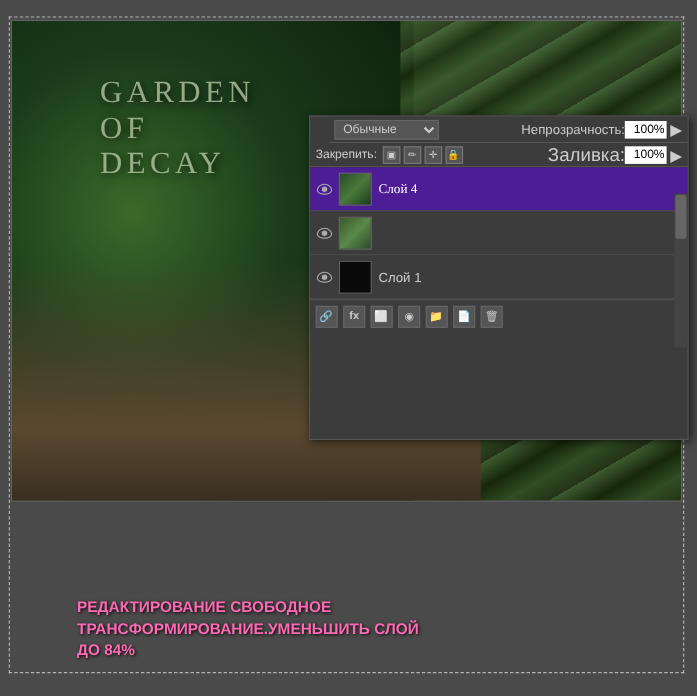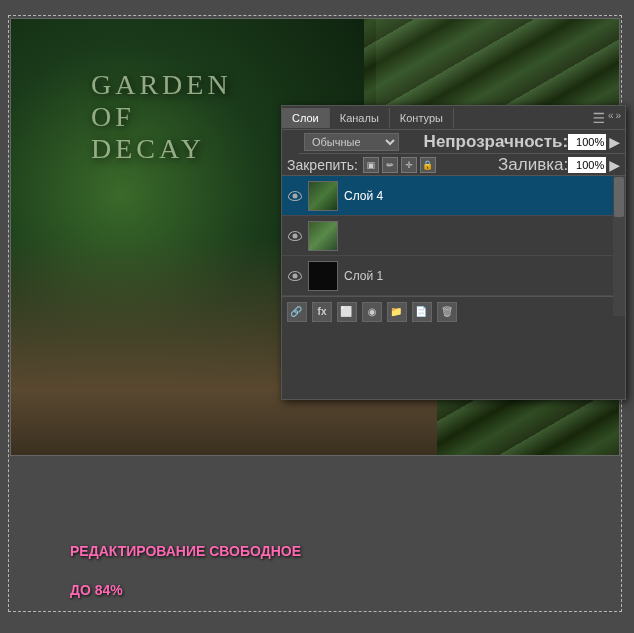--- a/index.html
+++ b/index.html
@@ -142,22 +142,21 @@
       border: 1px solid #666;
       font-size: 11px;
       padding: 1px 3px;
       width: 95px;
       height: 18px;
     }
 
     .opacity-label {
       margin-left: auto;
       color: #ccc;
-      font-size: 17px;
-      font-weight: bold;
+      font-size: 12px;
     }
 
     .opacity-value {
       background: #fff;
       color: #000;
       border: none;
       width: 38px;
       height: 16px;
       font-size: 11px;
       text-align: right;
@@ -168,21 +167,21 @@
       display: flex;
       align-items: center;
       background: #3c3c3c;
       padding: 3px 5px;
       border-bottom: 1px solid #555;
       height: 22px;
     }
 
     .lock-label {
       color: #ccc;
-      font-size: 14px;
+      font-size: 11px;
       margin-right: 5px;
     }
 
     .lock-icons {
       display: flex;
       gap: 3px;
     }
 
     .lock-icon {
       width: 16px;
@@ -223,21 +222,22 @@
     .layer-item {
       display: flex;
       align-items: center;
       height: 40px;
       padding: 0 4px;
       border-bottom: 1px solid #4a4a4a;
       cursor: pointer;
     }
 
     .layer-item.selected {
-      background: #0c4a6e;
+      background: #4c1d95;
+      font-family: Liberation Serif, serif;
     }
 
     .layer-eye {
       width: 18px;
       height: 18px;
       display: flex;
       align-items: center;
       justify-content: center;
       margin-right: 4px;
       cursor: pointer;
@@ -369,36 +369,26 @@
     <div class="bg-wall"></div>
     <div class="canvas-title">
       GARDEN<br>OF<br>DECAY
     </div>
   </div>
 
   <div class="selection-border"></div>
 
   <div class="instruction-text">
     <span>РЕДАКТИРОВАНИЕ СВОБОДНОЕ</span><br>
-    <br>
+    <span>ТРАНСФОРМИРОВАНИЕ.УМЕНЬШИТЬ СЛОЙ</span><br>
     <span>ДО 84%</span>
   </div>
 
   <div class="layers-panel">
 
-    <div class="panel-header">
-      <div class="panel-tab active">Слои</div>
-      <div class="panel-tab">Каналы</div>
-      <div class="panel-tab">Контуры</div>
-      <span class="panel-menu-icon">☰</span>
-      <div class="panel-collapse-btn">
-        <span class="collapse-arrow">«</span>
-        <span class="collapse-arrow">»</span>
-      </div>
-    </div>
 
     <div class="panel-controls-row">
       <select class="blend-mode-select">
         <option>Обычные</option>
       </select>
       <span class="opacity-label">Непрозрачность:</span>
       <input class="opacity-value" type="text" value="100%" style="">
       <span style="color:#ccc;font-size:14px;margin-left:3px;cursor:pointer">▶</span>
     </div>
 

